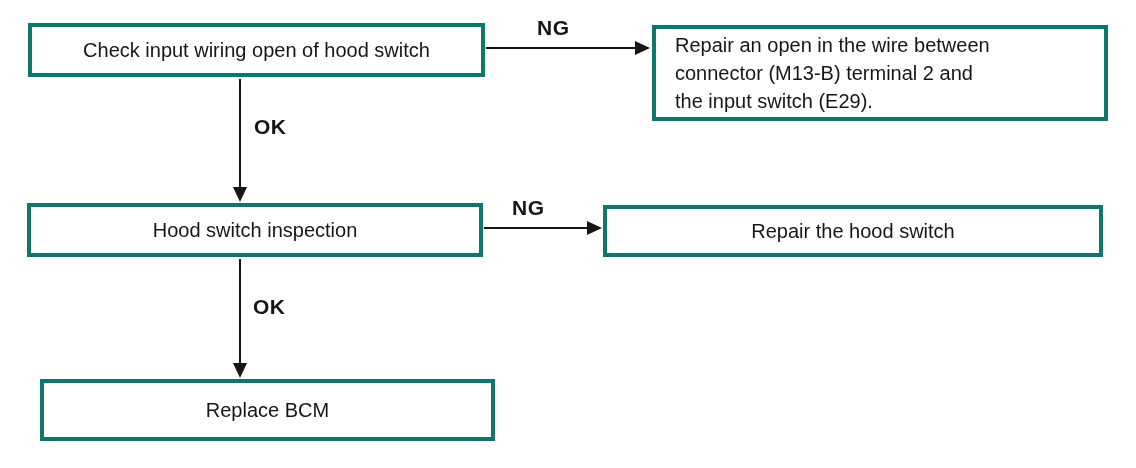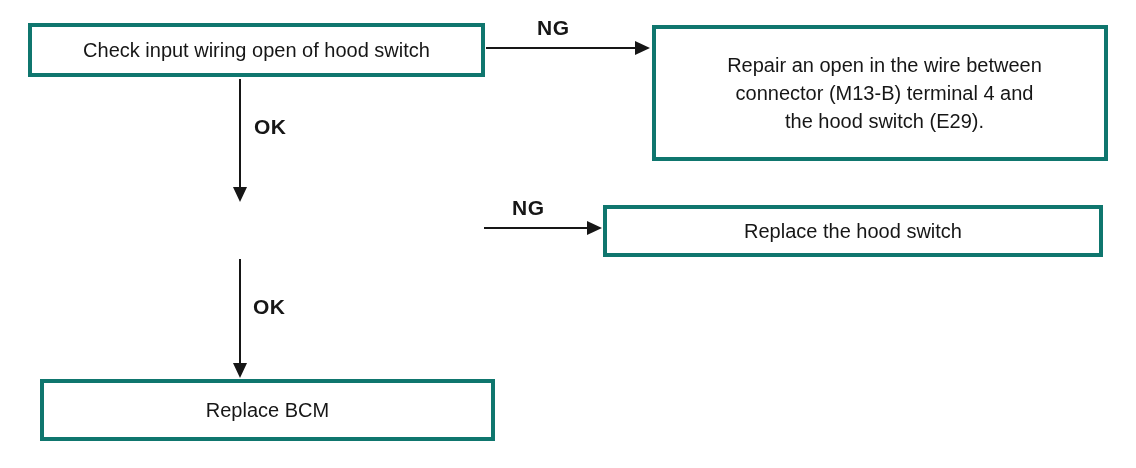--- a/index.html
+++ b/index.html
@@ -64,55 +64,58 @@
     border-right: 7px solid transparent;
   }
   .edge-label {
     position: absolute;
     font-weight: bold;
     font-size: 21px;
     letter-spacing: 0.5px;
   }
   
   #box-check    { left: 28px;  top: 23px;  width: 457px; height: 54px; }
-  #box-repair   { left: 652px; top: 25px;  width: 456px; height: 136px; align-items: center; }
+  #box-repair   { left: 652px; top: 25px;  width: 456px; height: 96px; }
   #box-inspect  { left: 27px;  top: 203px; width: 456px; height: 54px; }
   #box-replace-switch { left: 603px; top: 205px; width: 500px; height: 52px; }
   #box-replace-bcm    { left: 40px;  top: 379px; width: 455px; height: 62px; }
 </style>
 </head>
 <body>
 
 <div class="canvas">
 
   <div class="box centered" id="box-check">
     <span>Check input wiring open of hood switch</span>
   </div>
 
   <div class="edge-label" style="left:537px; top:16px;">NG</div>
   <div class="hline" style="left:486px; top:47px; width:149px;"></div>
   <div class="arrow-right" style="left:635px; top:41px;"></div>
 
   <div class="box leftalign" id="box-repair">
     <div>Repair an open in the wire between</div>
-    <div>connector (M13-B) terminal 4 and</div>
-    <div>the hood switch (E29).</div>
+    <div>connector (M13-B) terminal 2 and</div>
+    <div>the input switch (E29).</div>
   </div>
 
   <div class="vline" style="left:239px; top:79px; height:109px;"></div>
   <div class="edge-label" style="left:254px; top:115px;">OK</div>
   <div class="arrow-down" style="left:233px; top:187px;"></div>
 
+  <div class="box centered" id="box-inspect">
+    <span>Hood switch inspection</span>
+  </div>
 
   <div class="edge-label" style="left:512px; top:196px;">NG</div>
   <div class="hline" style="left:484px; top:227px; width:103px;"></div>
   <div class="arrow-right" style="left:587px; top:221px;"></div>
 
   <div class="box centered" id="box-replace-switch">
-    <span>Replace the hood switch</span>
+    <span>Repair the hood switch</span>
   </div>
 
   <div class="vline" style="left:239px; top:259px; height:105px;"></div>
   <div class="edge-label" style="left:253px; top:295px;">OK</div>
   <div class="arrow-down" style="left:233px; top:363px;"></div>
 
   <div class="box centered" id="box-replace-bcm">
     <span>Replace BCM</span>
   </div>
 

